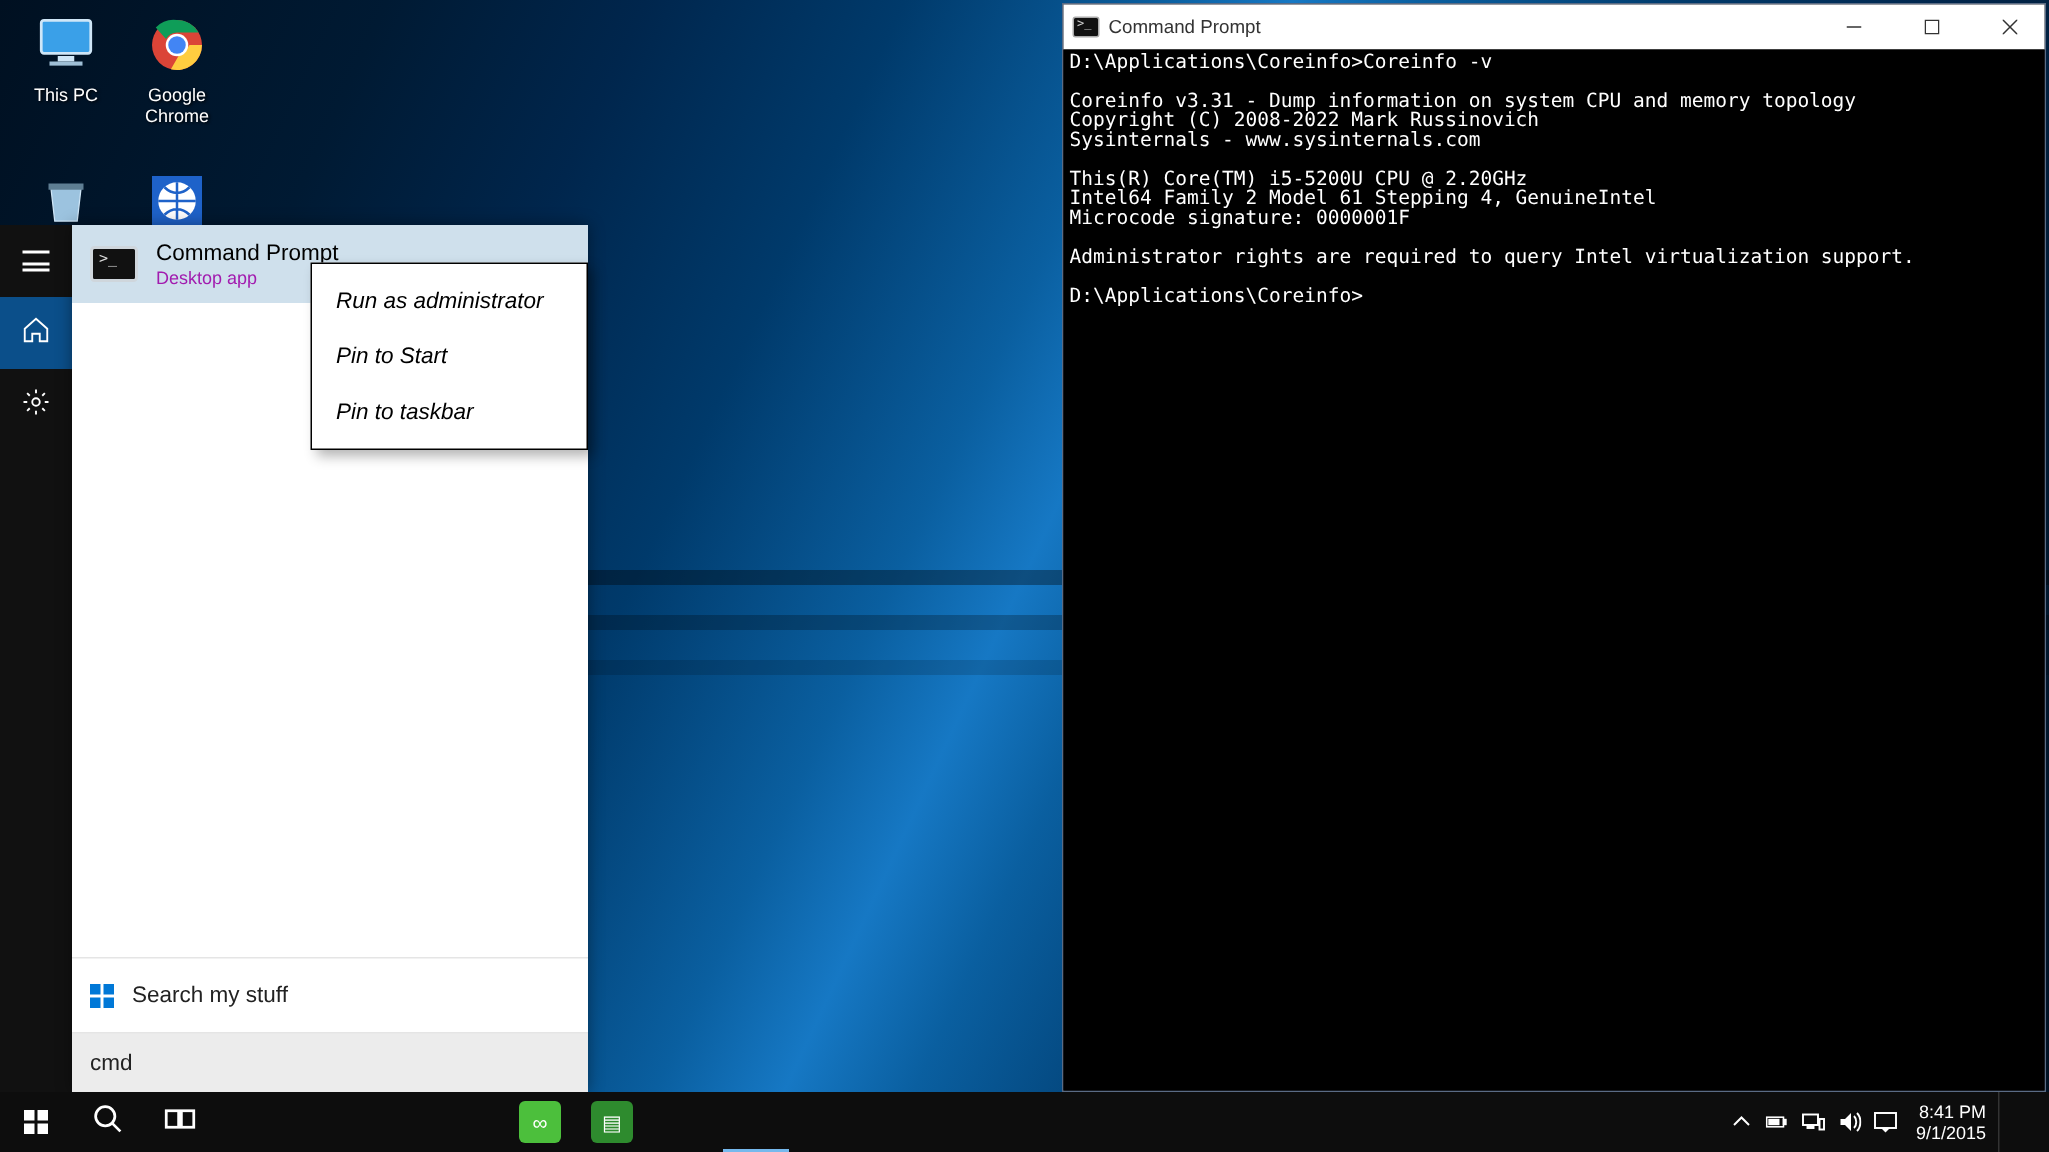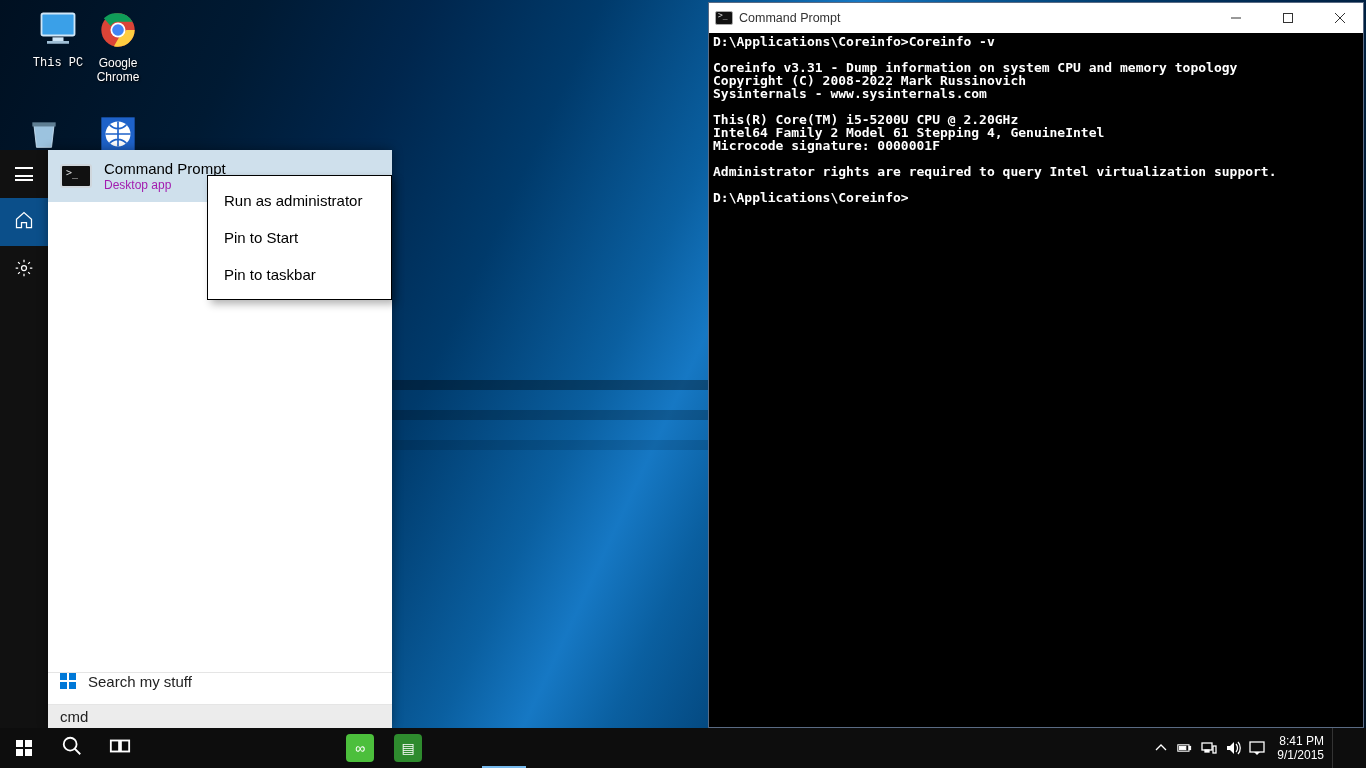--- a/index.html
+++ b/index.html
@@ -36,40 +36,40 @@
   
   .start-panel { position:absolute; left:48px; top:150px; width:344px; bottom:40px; background:#fff; display:flex; flex-direction:column; box-shadow: 0 0 10px rgba(0,0,0,.4); }
   .result-item { display:flex; align-items:center; gap:12px; padding:10px 12px; background:#cfe0ec; cursor:pointer; }
   .result-item .cmd-icon { width:32px; height:24px; background:#111; border:2px solid #cfd6dc; border-radius:3px; position:relative; flex:0 0 32px; }
   .result-item .cmd-icon::after{ content:">_"; position:absolute; left:4px; top:1px; color:#ddd; font-family:Consolas,monospace; font-size:10px; }
   .result-texts { line-height:1.2; }
   .result-title { font-size:15px; color:#000; }
   .result-sub { font-size:12px; color:#a21caf; }
 
   .panel-spacer { flex:1; }
-  .search-my-stuff { display:flex; gap:12px; height:32px; padding:0 12px; border-top:1px solid #e5e5e5; font-size:15px; color:#222; cursor:pointer; }
+  .search-my-stuff { display:flex; align-items:center; gap:12px; height:50px; padding:0 12px; border-top:1px solid #e5e5e5; font-size:15px; color:#222; cursor:pointer; }
   .win-tile { width:16px; height:16px; display:grid; grid-template-columns:1fr 1fr; grid-template-rows:1fr 1fr; gap:2px; }
   .win-tile span{ background:#0078d7; }
-  .search-field { height:24px; padding:0 12px; border-top:1px solid #e5e5e5; background:#ececec; display:flex; align-items:center; font-size:15px; color:#222; }
+  .search-field { height:40px; padding:0 12px; border-top:1px solid #e5e5e5; background:#ececec; display:flex; align-items:center; font-size:15px; color:#222; }
 
   
   .context-menu { position:absolute; left:207px; top:175px; width:185px; background:#fff; border:1px solid #000; padding:6px 0; box-shadow:4px 4px 8px rgba(0,0,0,.3); }
-  .context-menu .item { padding:10px 16px; font-size:15px; color:#000; cursor:pointer; }
+  .context-menu .item { padding:10px 16px; font-size:15px; color:#000; cursor:pointer;font-style:italic; }
 
   
   .cmd-window { position:absolute; left:708px; top:2px; right:2px; height:726px; display:flex; flex-direction:column; border:1px solid #5a6b84; background:#000; }
   .cmd-titlebar { height:30px; background:#fff; display:flex; align-items:center; padding:0 0 0 6px; gap:6px; }
   .cmd-titlebar .ticon { width:18px; height:14px; background:#111; border:1px solid #aaa; border-radius:2px; position:relative; }
   .cmd-titlebar .ticon::after{ content:">_"; position:absolute; left:2px; top:-1px; color:#ccc; font-family:Consolas,monospace; font-size:8px; }
   .cmd-titlebar .title { font-size:12.5px; color:#333; flex:0 0 auto; }
   .cmd-titlebar .spacer { flex:1; }
   .winbtn { width:46px; height:30px; display:flex; align-items:center; justify-content:center; cursor:pointer; }
   .winbtn svg { width:10px; height:10px; stroke:#333; stroke-width:1; fill:none; }
   .cmd-body { flex:1; background:#000; color:#c0c0c0; font-family:"Lucida Console",Consolas,monospace; font-size:13px; line-height:1.0; padding:2px 4px; white-space:pre; overflow:hidden; }
-  .cmd-body b { color:#fff; font-weight:bold; }
+  .cmd-body b { color:#fff; font-weight:normal; }
 
   
   .taskbar { position:absolute; left:0; right:0; bottom:0; height:40px; background:#0d0d0d; display:flex; align-items:stretch; }
   .tb-left { display:flex; }
   .tb-btn { width:48px; display:flex; align-items:center; justify-content:center; cursor:pointer; color:#fff; }
   .tb-btn svg { width:22px; height:22px; }
   .tb-btn.win .win-tile span{ background:#fff; }
   .tb-app { width:48px; display:flex; align-items:center; justify-content:center; cursor:pointer; position:relative; }
   .tb-app.active::after{ content:""; position:absolute; left:2px; right:2px; bottom:0; height:2px; background:#76b9ed; }
   .tb-right { margin-left:auto; display:flex; align-items:center; padding-right:20px; color:#fff; }
@@ -79,21 +79,21 @@
   .action-center { width:14px; height:40px; border-left:1px solid #333; cursor:pointer; }
 
   
   .app-square { width:28px; height:28px; border-radius:4px; display:flex; align-items:center; justify-content:center; font-size:14px; color:#fff; }
 </style>
 </head>
 <body>
 
 <div class="desktop"></div>
 
-<div class="desk-icon" style="left:22px; top:6px;font-family:Liberation Mono, monospace;">
+<div class="desk-icon" style="left:8px; top:6px;">
   <div class="glyph">
     <svg viewBox="0 0 48 48" width="44" height="44">
         <rect x="6" y="6" width="36" height="24" rx="2" fill="#3aa0e8" stroke="#cfe6f7" stroke-width="2"></rect>
         <rect x="18" y="32" width="12" height="4" fill="#cfe6f7"></rect>
         <rect x="12" y="36" width="24" height="3" fill="#9fbfd6"></rect>
       </svg>
   </div>
   <div class="label">This PC</div>
 </div>
 <div class="desk-icon" style="left:82px; top:6px;">

